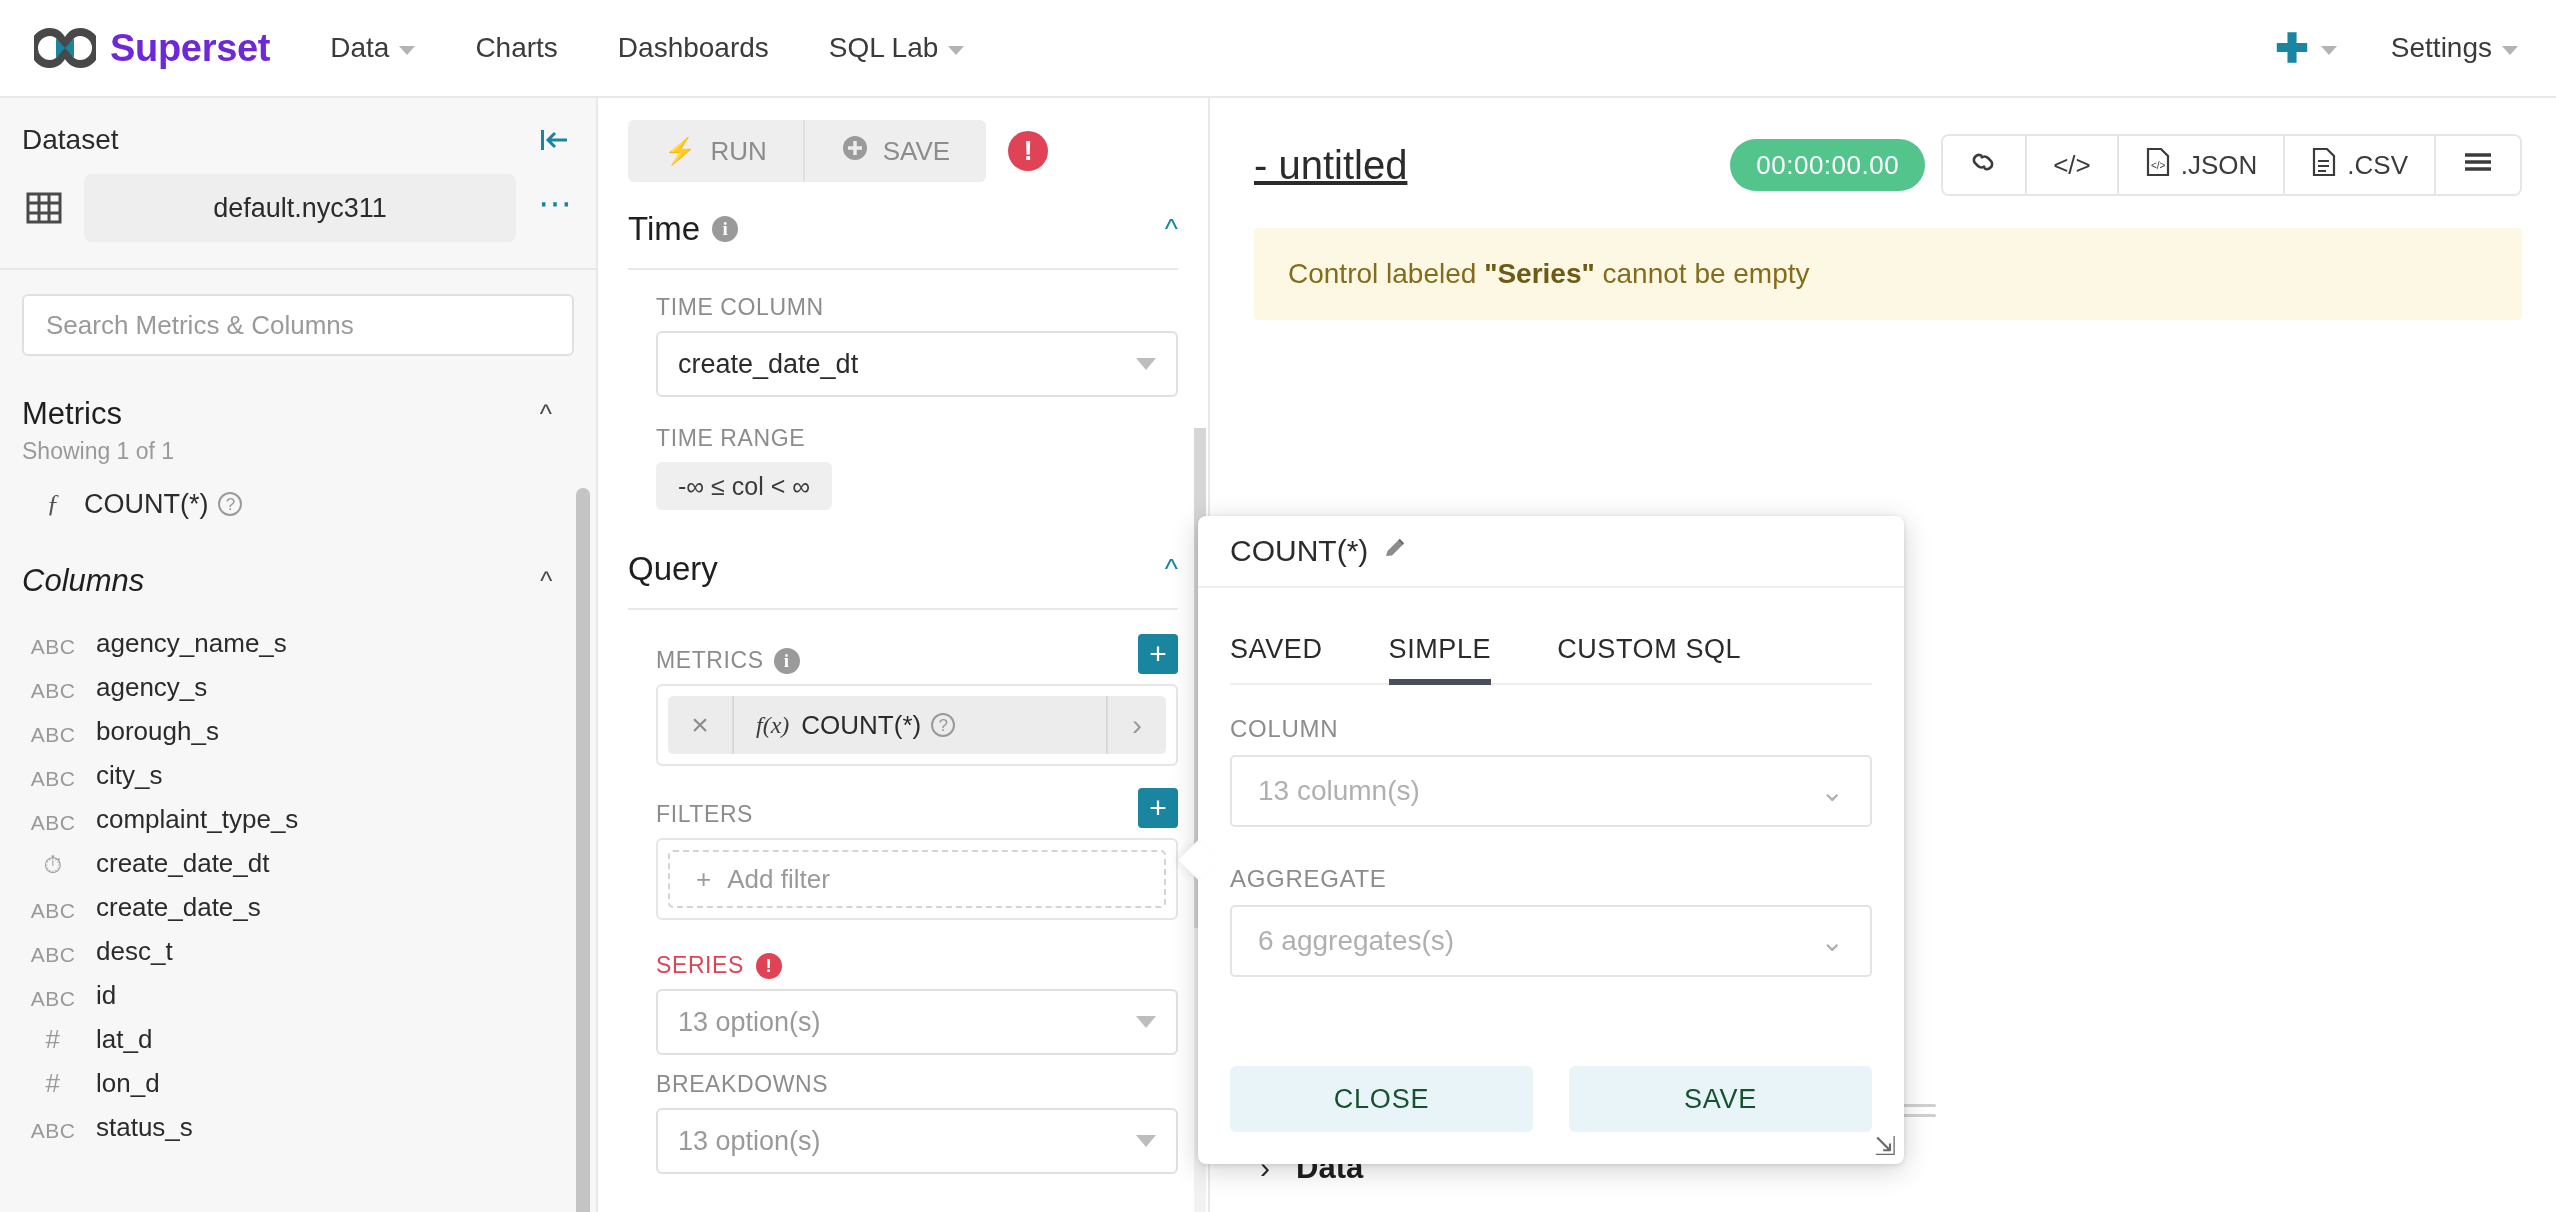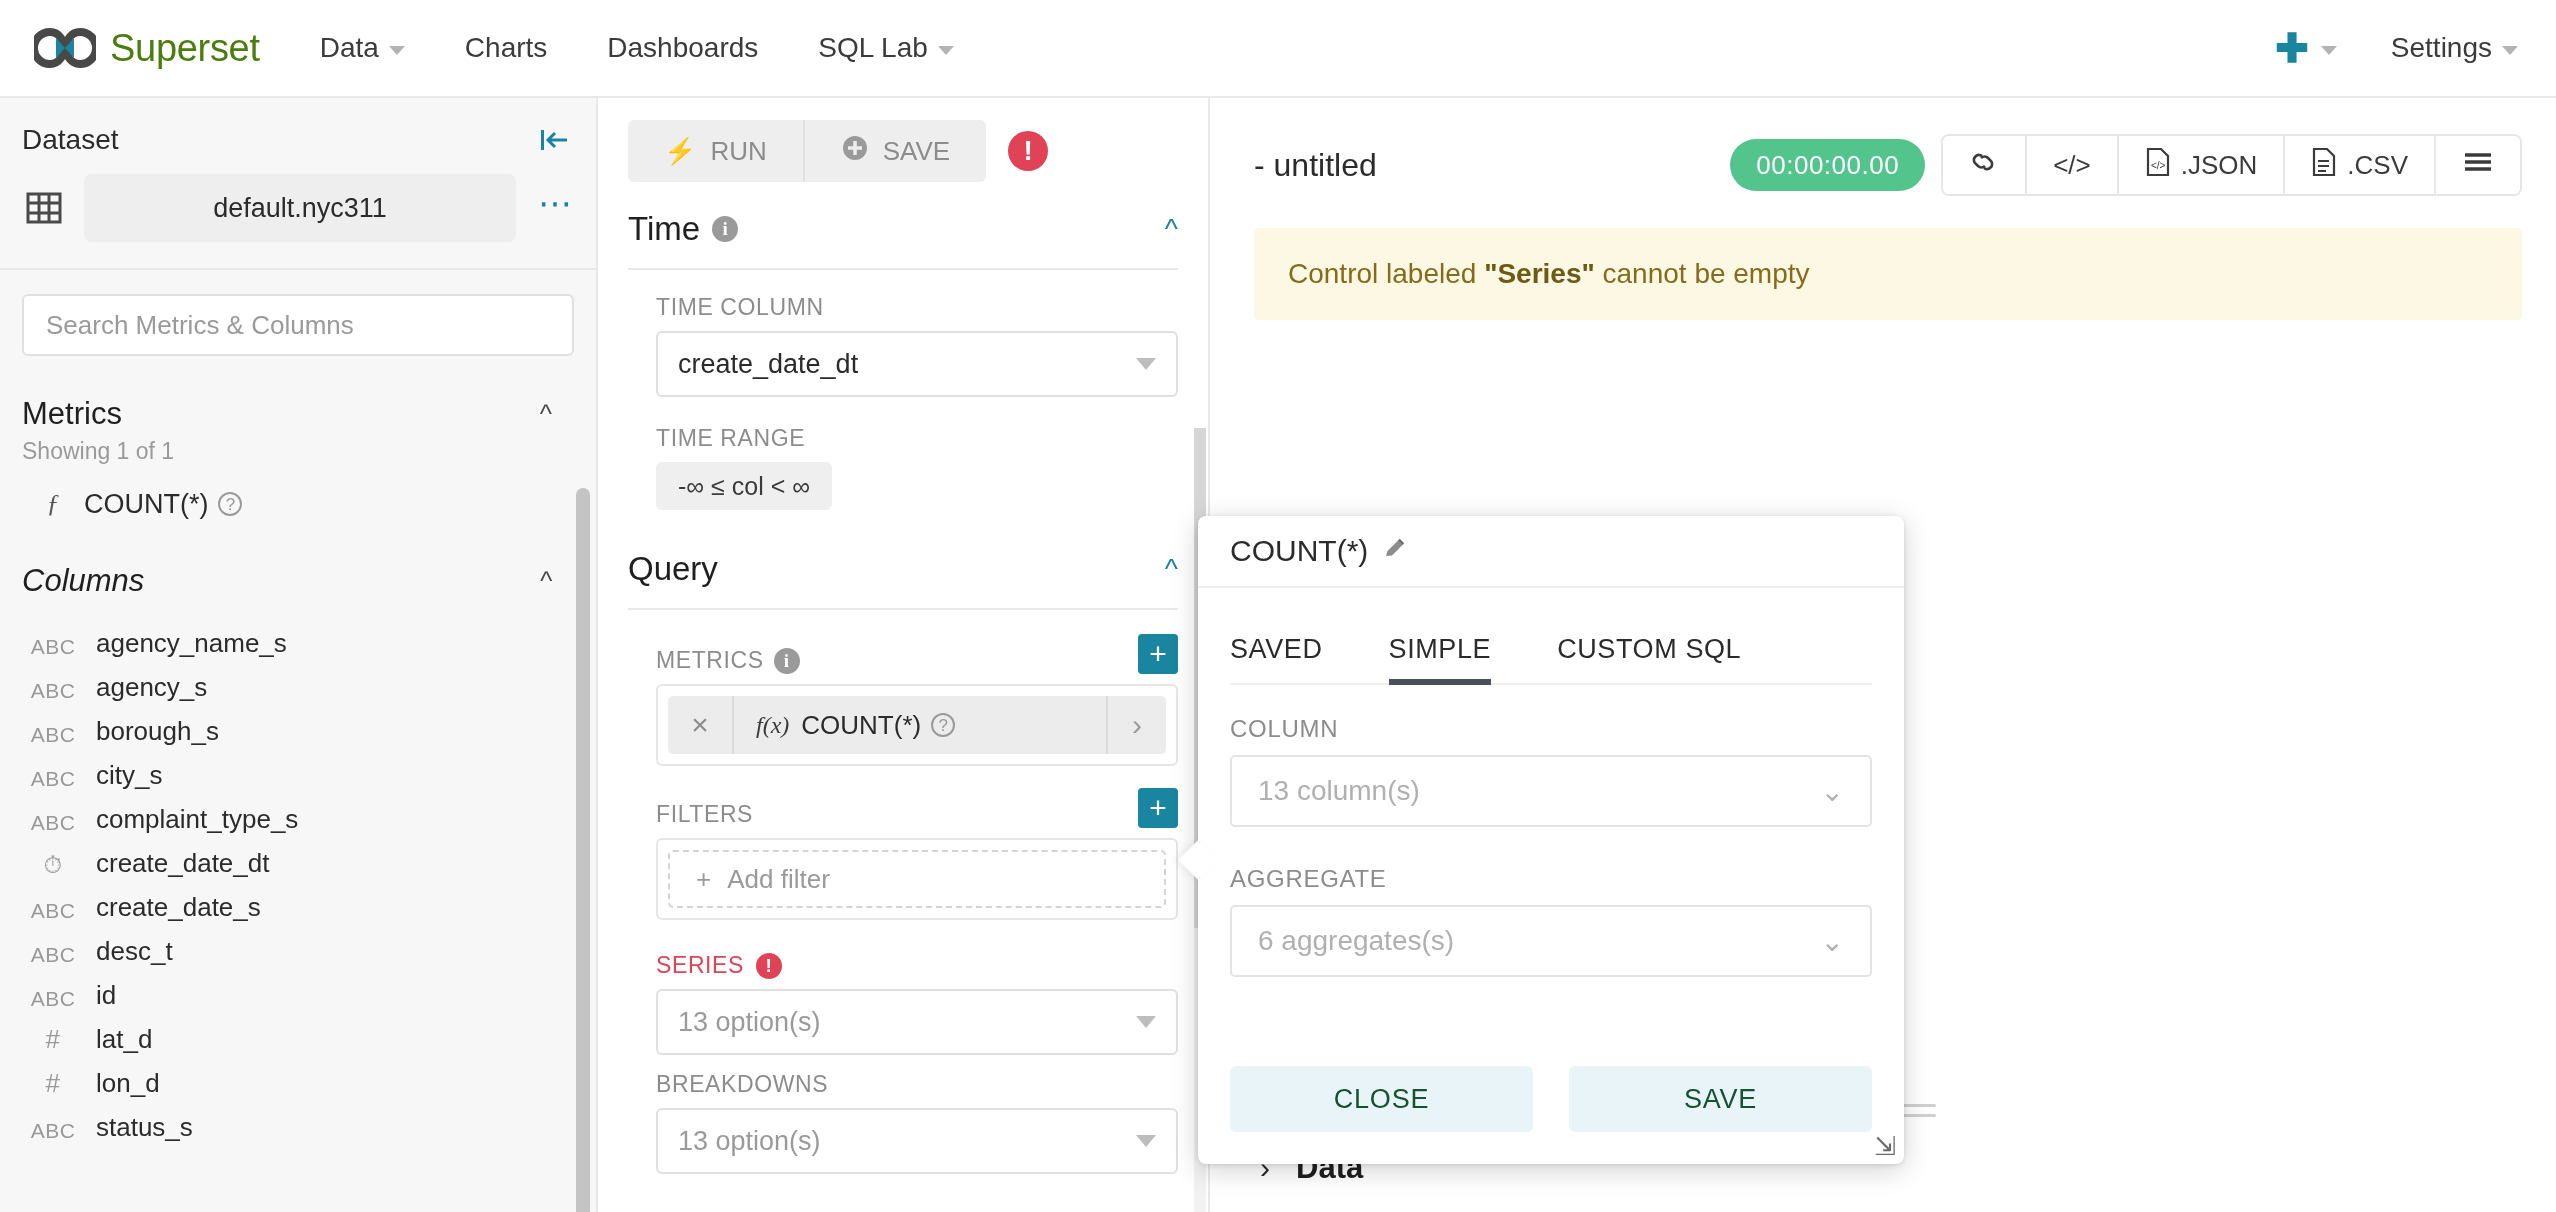--- a/index.html
+++ b/index.html
@@ -17,21 +17,21 @@
   .navbar {
     height: 98px; flex: 0 0 98px;
     background: #ffffff;
     border-bottom: 2px solid #e8e8e8;
     display: flex; align-items: center;
     padding: 0 36px 0 34px;
     position: relative; z-index: 40;
   }
   .brand { display: flex; align-items: center; gap: 14px; margin-right: 58px; }
   .brand-mark { width: 62px; height: 40px; position: relative; display: block; }
-  .brand-name { font-size: 38px; font-weight: normal; color: #4d7c0f; letter-spacing: -0.3px; }
+  .brand-name { font-size: 38px; font-weight: bold; color: #6d28d9; letter-spacing: -0.3px; }
   .nav-links { display: flex; align-items: center; gap: 56px; }
   .nav-link {
     font-size: 28px; color: #3b3b3b; display: flex; align-items: center; gap: 10px;
     cursor: pointer; padding: 6px 2px; white-space: nowrap;
   }
   .caret-down {
     width: 0; height: 0; border-left: 8px solid transparent; border-right: 8px solid transparent;
     border-top: 9px solid #b3b3b3; display: inline-block; margin-top: 4px;
   }
   .nav-right { margin-left: auto; display: flex; align-items: center; gap: 52px; }
@@ -147,21 +147,21 @@
   .filter-empty {
     border: 2px dashed #d4d4d4; border-radius: 5px; height: 58px; display: flex; align-items: center;
     padding-left: 26px; gap: 16px; font-size: 26px; color: #9a9a9a; cursor: pointer;
   }
   .cp-vscroll { position: absolute; right: 2px; top: 330px; width: 12px; height: 880px; background: #f2f2f2; }
   .cp-vscroll i { position: absolute; left: 0; top: 0; width: 12px; height: 500px; background: #d6d6d6; display: block; }
 
   
   .chart-area { flex: 1; background: #ffffff; display: flex; flex-direction: column; min-width: 0; position: relative; }
   .chart-header { display: flex; align-items: center; padding: 36px 34px 0 44px; gap: 22px; }
-  .chart-title { font-size: 32px; color: #2b2b2b; font-weight: normal; white-space: nowrap; }
+  .chart-title { font-size: 40px; color: #2b2b2b; font-weight: normal; white-space: nowrap; text-decoration: underline; }
   .chart-header-right { margin-left: auto; display: flex; align-items: center; gap: 16px; }
   .timer-pill {
     background: #54c48d; color: #ffffff; border-radius: 26px; height: 52px; padding: 0 26px;
     display: flex; align-items: center; font-size: 26px; letter-spacing: 0.5px;
   }
   .tool-group { display: flex; border: 2px solid #e6e6e6; border-radius: 8px; overflow: hidden; height: 62px; }
   .tool-btn {
     display: flex; align-items: center; justify-content: center; gap: 10px;
     padding: 0 26px; font-size: 26px; color: #3b3b3b; cursor: pointer;
     border-right: 2px solid #e6e6e6; background: #fff;

